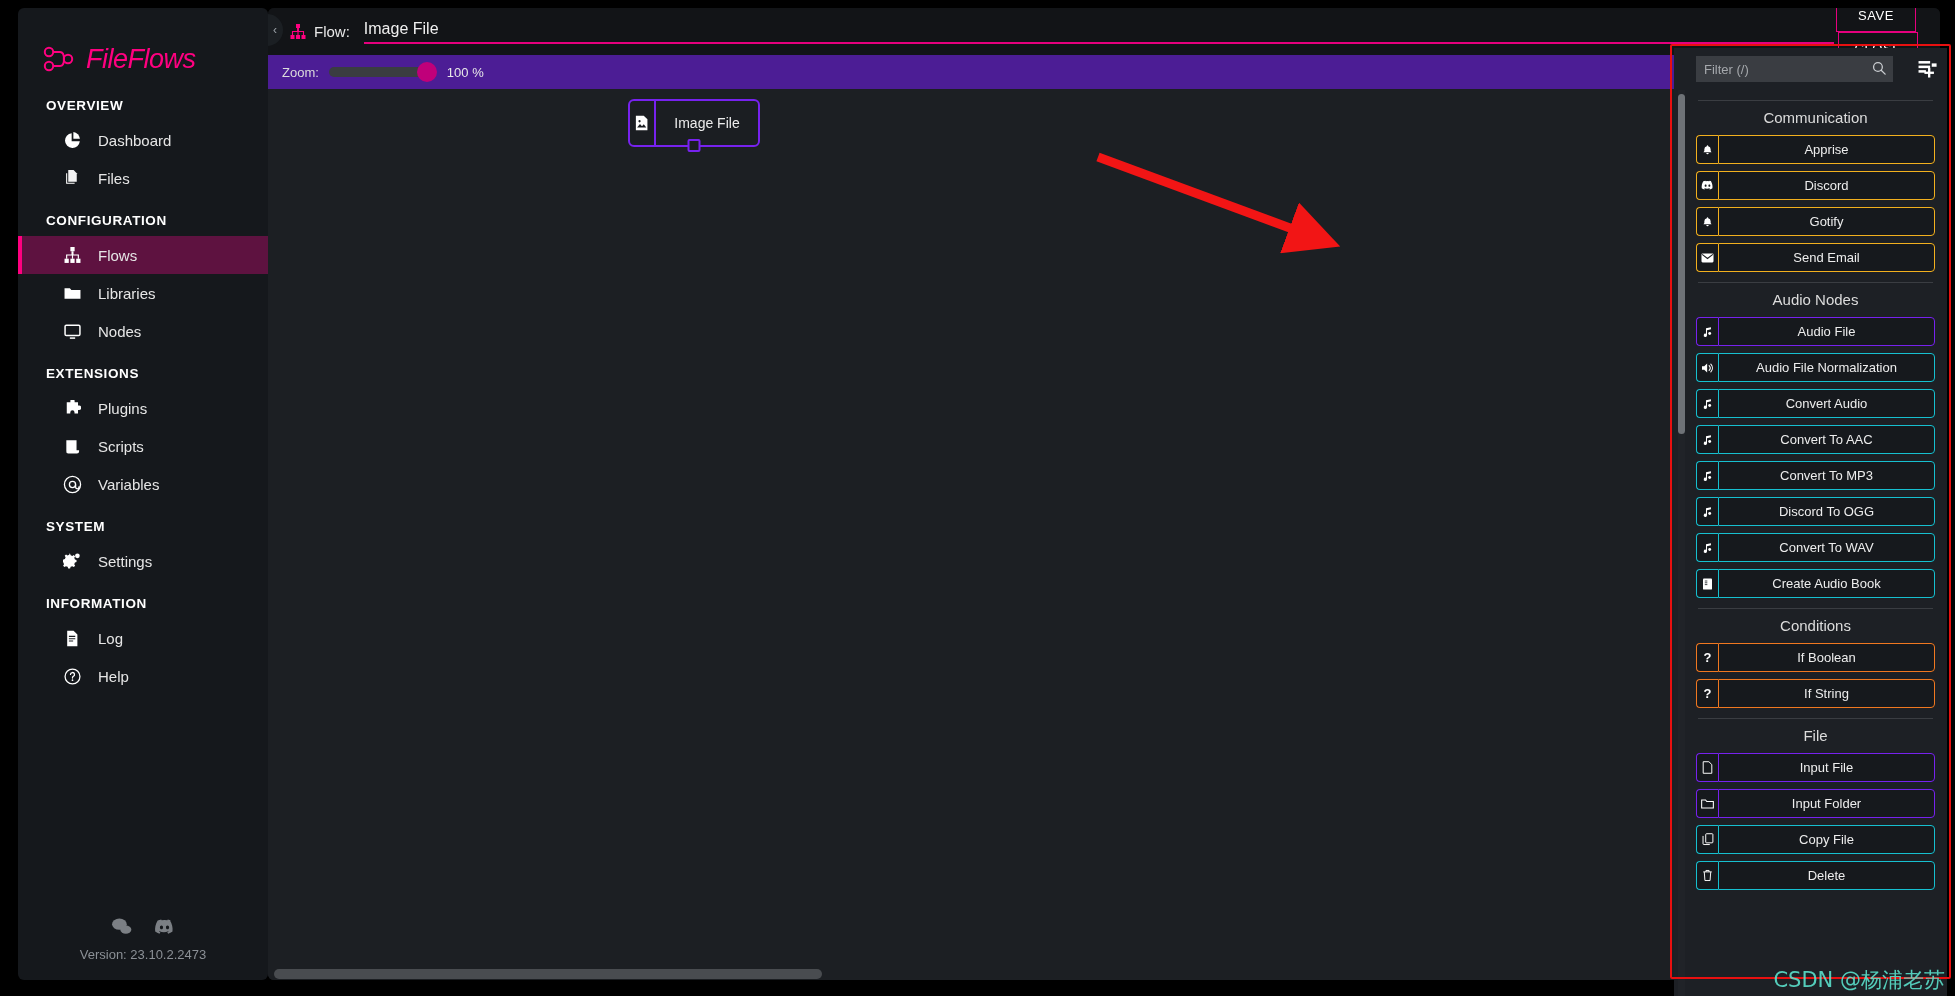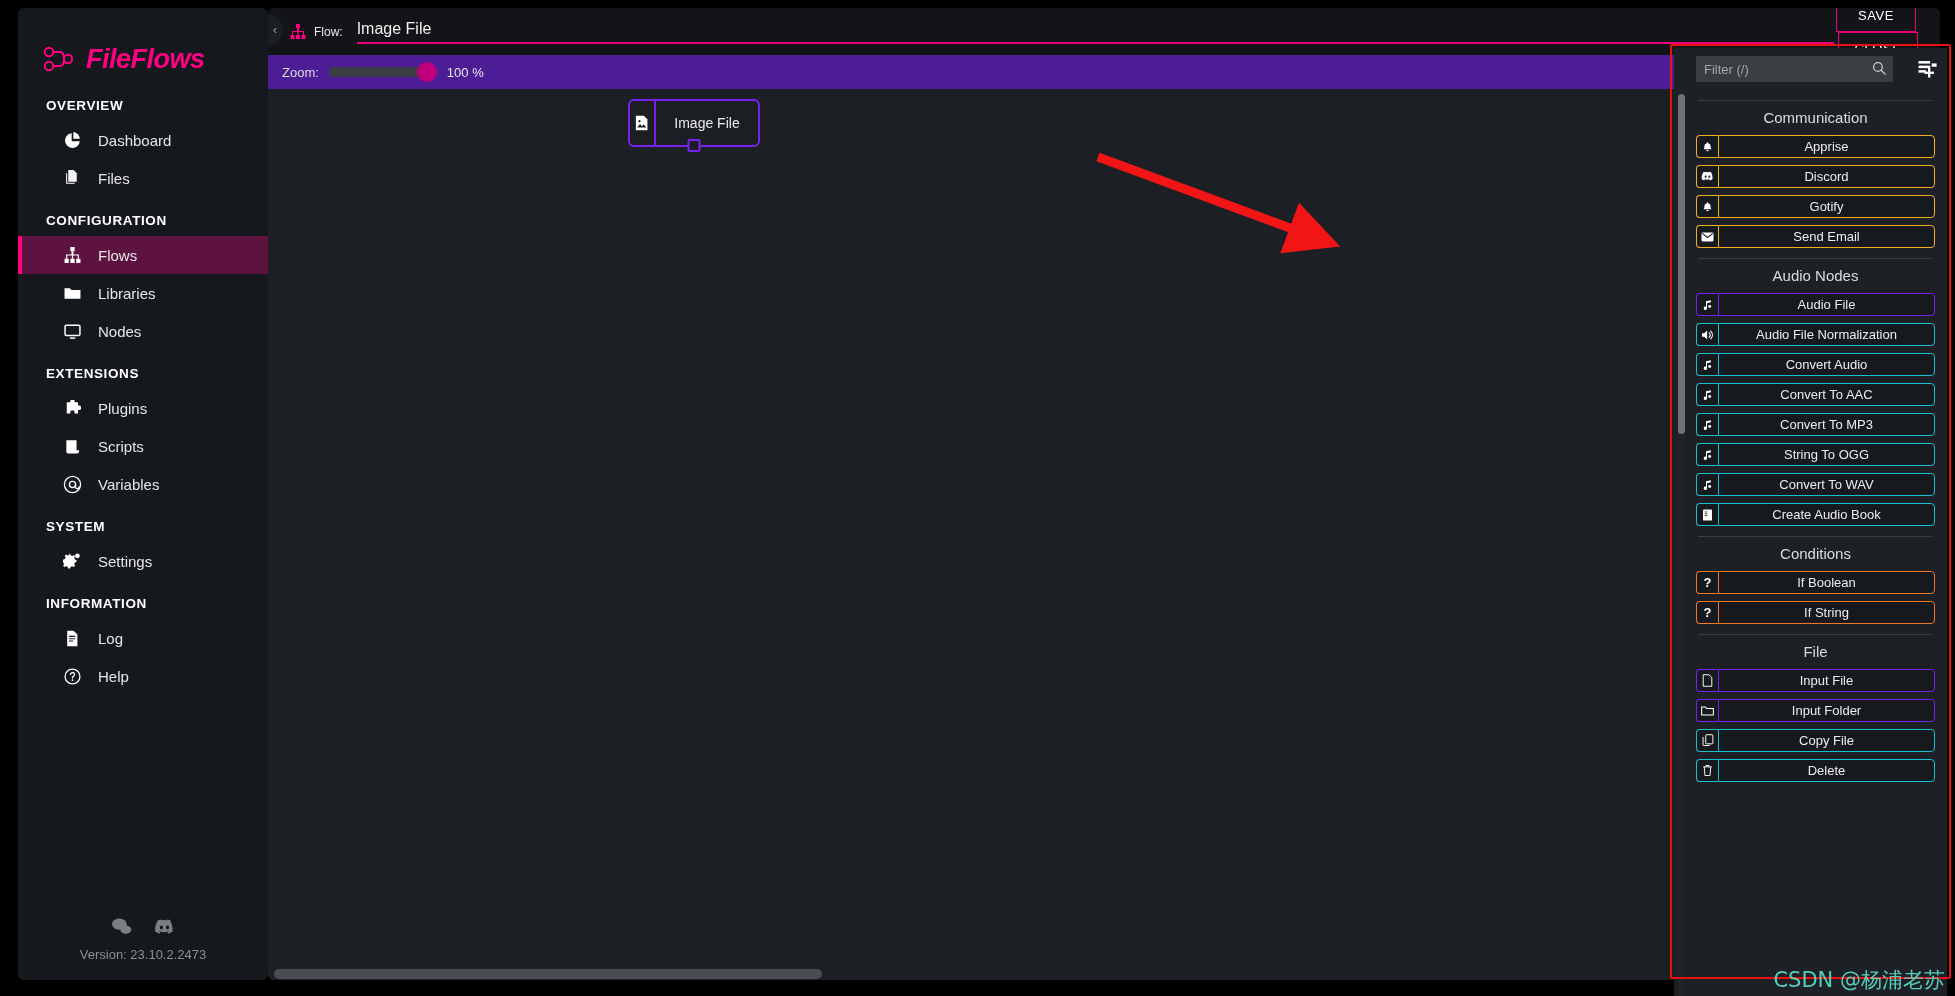--- a/index.html
+++ b/index.html
@@ -28,21 +28,21 @@
   .logo-row {
     display: flex; align-items: center;
     gap: 10px;
     padding: 28px 0 0 24px;
     height: 74px;
   }
   .logo-mark { width: 34px; height: 26px; flex: 0 0 auto; }
   .logo-text {
     color: #ff0080;
     font-size: 27px;
-    font-weight: bold;
+    font-weight: normal;
     font-style: italic;
     letter-spacing: -0.5px;
   }
   .nav-section {
     color: #ffffff;
     font-size: 13.5px;
     font-weight: bold;
     letter-spacing: 0.6px;
     padding: 16px 0 8px 28px;
   }
@@ -103,21 +103,21 @@
     position: absolute; left: -1px; top: 6px;
     width: 16px; height: 32px;
     background: #1b1f23;
     border-radius: 0 16px 16px 0;
     display: flex; align-items: center; justify-content: center;
     color: #9aa0a6; font-size: 12px;
     cursor: pointer;
   }
   .flow-icon { margin-left: 22px; color:#ff0080; display:flex; }
   .flow-label {
-    color: #e9e9e9; font-size: 12px;
+    color: #e9e9e9; font-size: 15px;
     margin-left: 8px;
   }
   .flow-name-wrap {
     margin-left: 14px;
     position: relative;
     flex: 1;
   }
   .flow-name {
     color: #f0f0f0;
     font-size: 16px;
@@ -303,21 +303,21 @@
     margin: 10px 2px 0 2px;
   }
   .group-title {
     text-align: center;
     color: #dcdcdc;
     font-size: 15px;
     padding: 8px 0 9px 0;
   }
   .node-chip {
     display: flex; align-items: stretch;
-    height: 23px;
+    height: 29px;
     margin-bottom: 7px;
     border-radius: 4px;
     background: #16191d;
     cursor: pointer;
   }
   .chip-ico {
     width: 22px;
     border: 1.5px solid;
     border-right: none;
     border-radius: 4px 0 0 4px;
@@ -680,21 +680,21 @@
           <div class="chip-body" style="border-color:#16c0d0">Convert To MP3</div>
         </div>
 
         <div class="node-chip">
           <div class="chip-ico" style="border-color:#16c0d0">
             <svg width="11" height="12" viewBox="0 0 16 16" fill="#fff">
                 <path d="M13 1L5.8 2.6v8a2.4 2.4 0 1 0 1.5 2.2V5.3L13 4z"></path>
                 <circle cx="11.2" cy="10.1" r="2.1"></circle>
               </svg>
           </div>
-          <div class="chip-body" style="border-color:#16c0d0">String To OGG</div>
+          <div class="chip-body" style="border-color:#16c0d0">Discord To OGG</div>
         </div>
 
         <div class="node-chip">
           <div class="chip-ico" style="border-color:#16c0d0">
             <svg width="11" height="12" viewBox="0 0 16 16" fill="#fff">
                 <path d="M13 1L5.8 2.6v8a2.4 2.4 0 1 0 1.5 2.2V5.3L13 4z"></path>
                 <circle cx="11.2" cy="10.1" r="2.1"></circle>
               </svg>
           </div>
           <div class="chip-body" style="border-color:#16c0d0">Convert To WAV</div>

